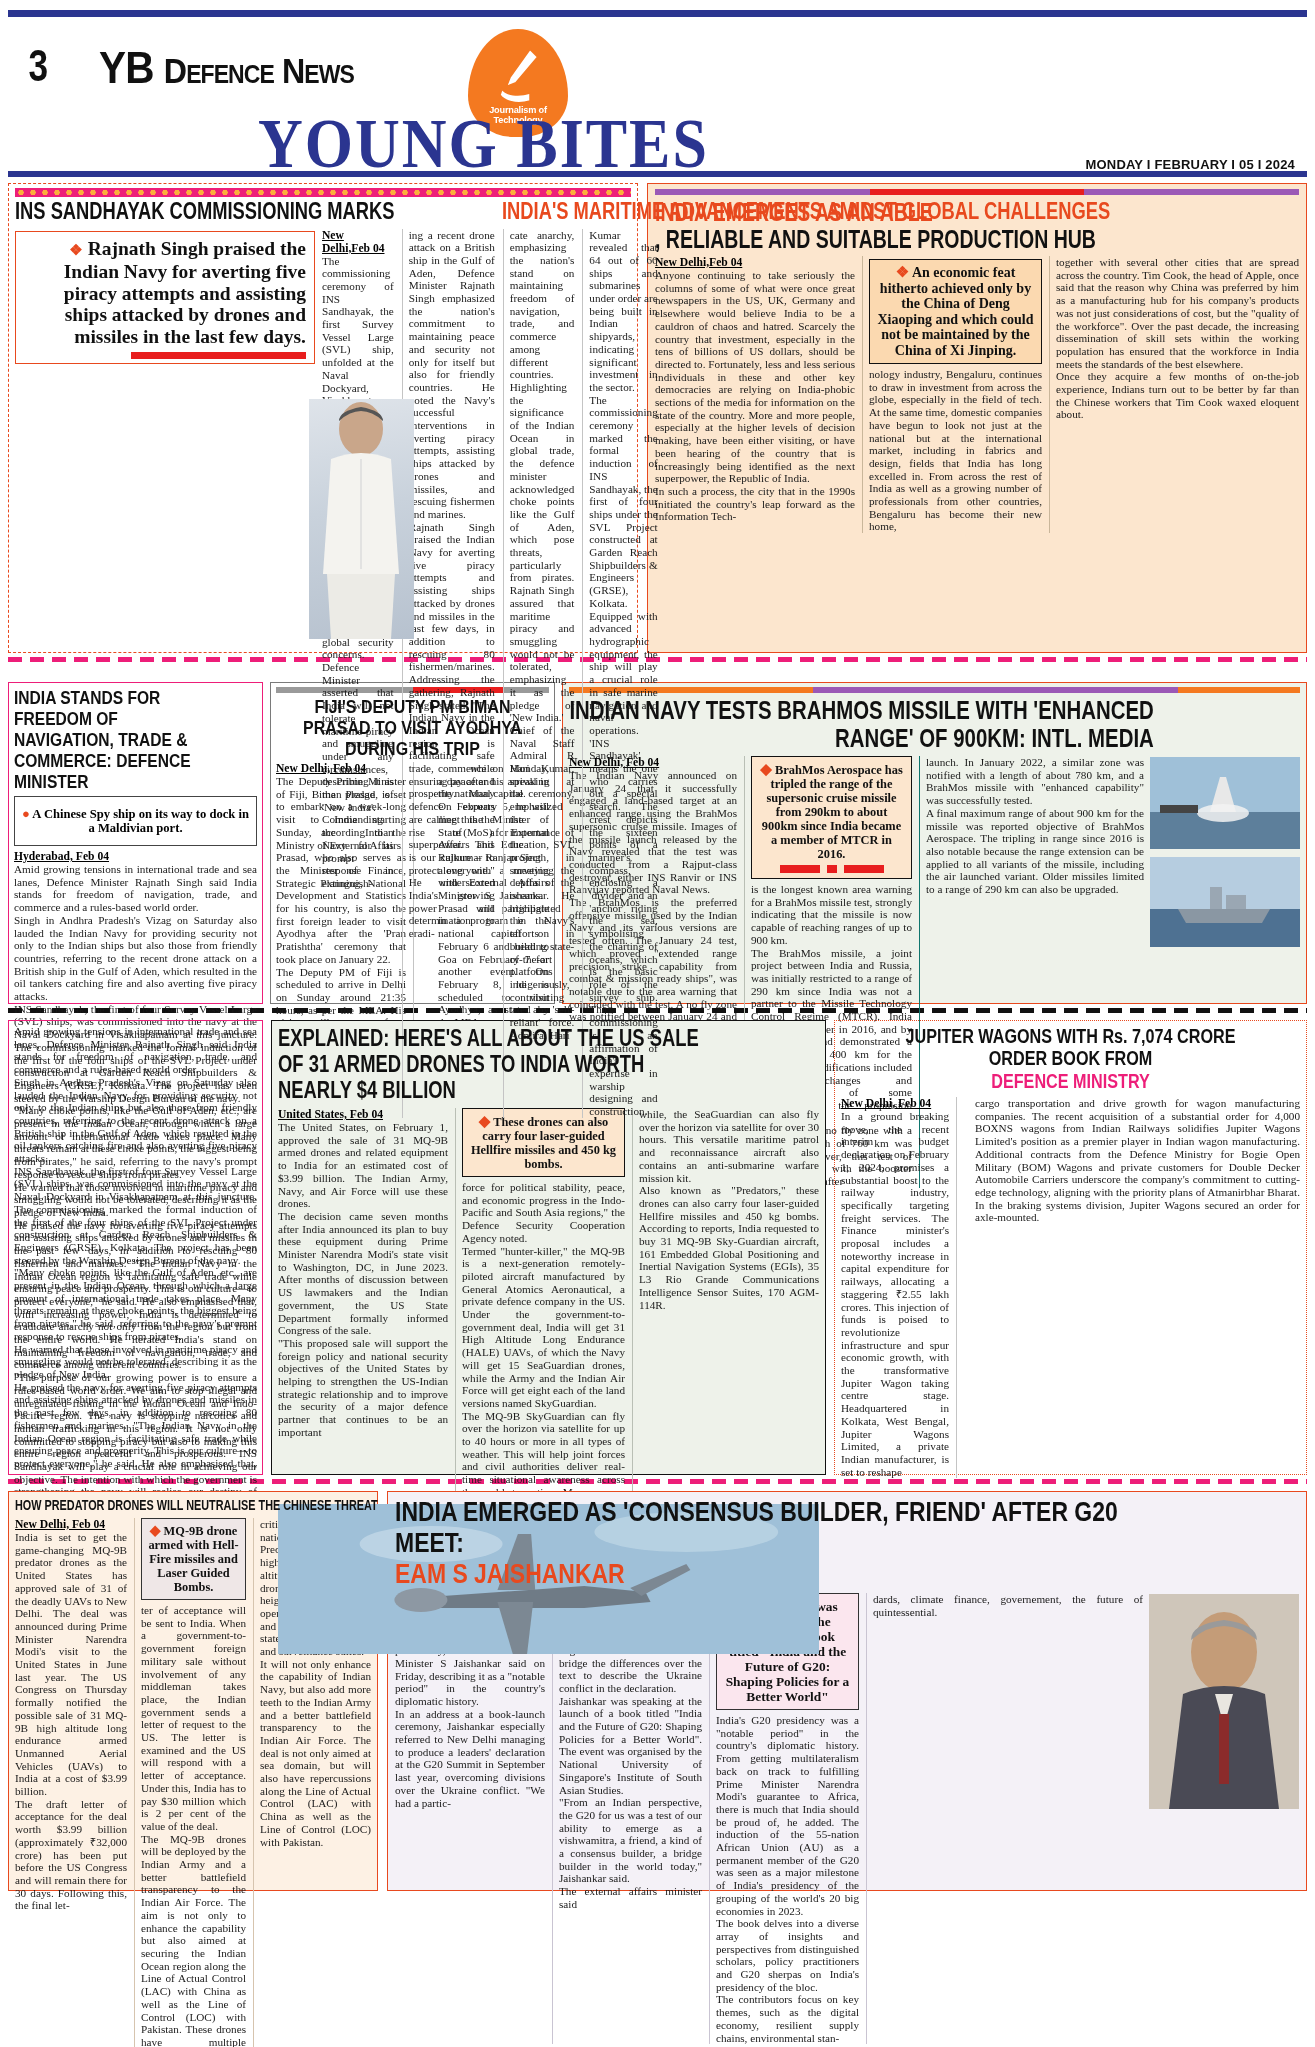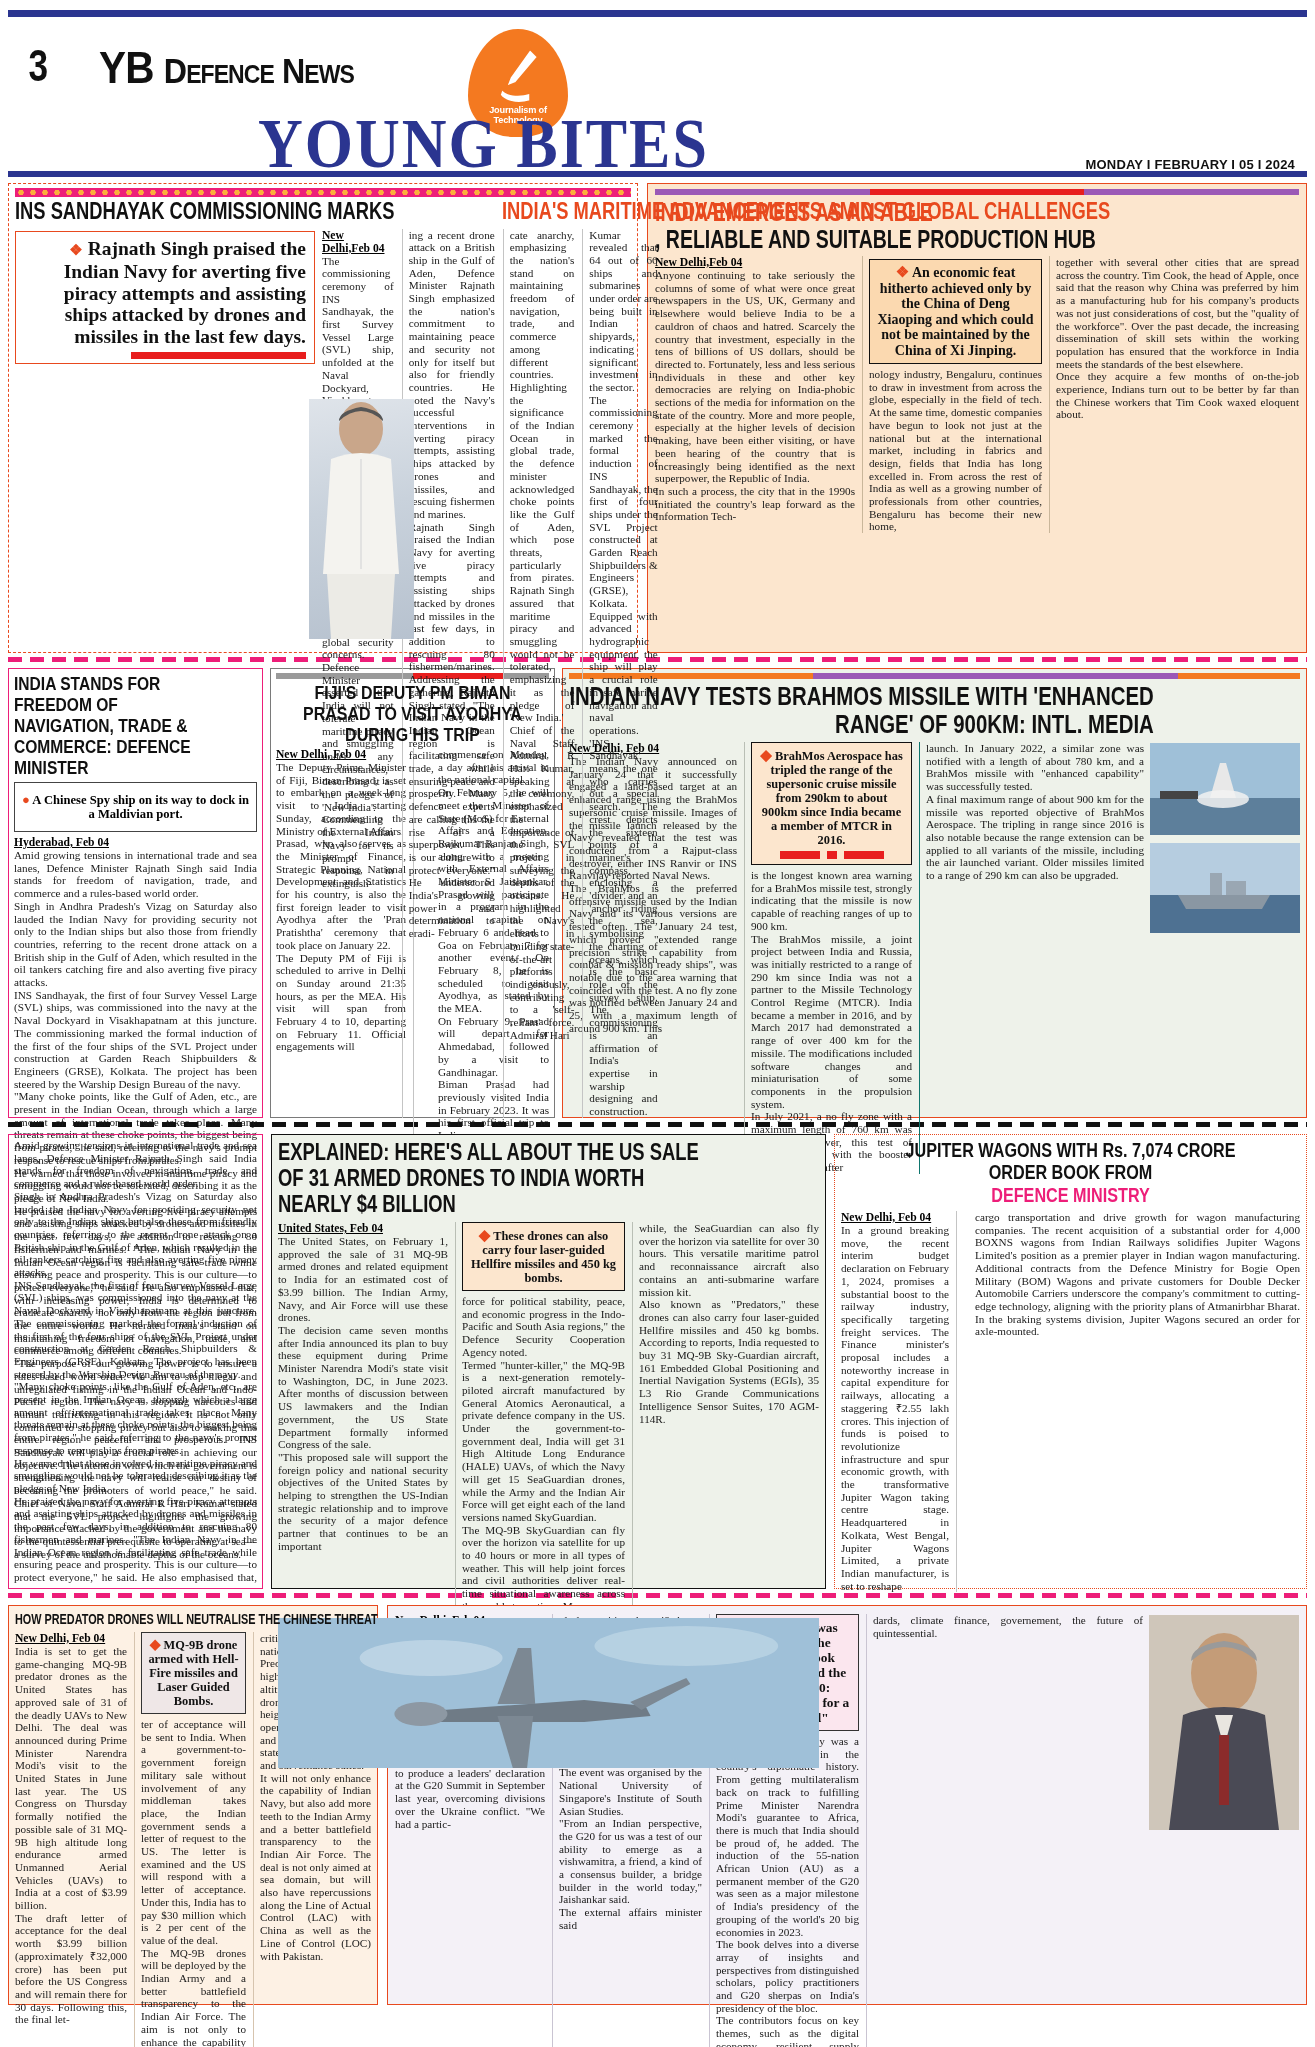--- a/index.html
+++ b/index.html
@@ -102,21 +102,21 @@
   .art2 .topbars { display:flex; height:6px; margin-bottom:4px; }
   .art2 .head { font-size:25px; line-height:27px; }
   .callout-orange {
     border:1px solid #111; background:#FBD9B0; padding:5px 7px;
     font-family:"Liberation Serif", serif; font-weight:bold;
     font-size:14px; line-height:15.5px; text-align:center; color:#111;
     margin:3px 0 4px 0;
   }
 
   
-  .row2 { display:flex; margin-top:6px; height:450px;border-radius:16px; }
+  .row2 { display:flex; margin-top:20px; height:322px;border-radius:16px; }
   .art3 { width:255px; border:1.4px solid #ED1E79; padding:4px 5px; }
   .art3 .head { font-size:19px; line-height:21px; }
   .callout-white {
     border:1px solid #444; background:#fff; padding:10px 5px;
     font-family:"Liberation Serif", serif; font-weight:bold;
     font-size:12.6px; line-height:14px; text-align:center; margin:4px 0;
   }
   .dot-red { color:#E8491E; font-size:13px; }
 
   .art4 { width:285px; margin-left:7px; border:1.2px solid #7a7a7a; padding:4px 5px; }
@@ -483,20 +483,23 @@
 The MQ-9B drones will be deployed by the Indian Army and a better battlefield transparency to the Indian Air Force. The aim is not only to enhance the capability but also aimed at securing the Indian Ocean region along the Line of Actual Control (LAC) with China as well as the Line of Control (LOC) with Pakistan. These drones have multiple capabilities. They will give you a clear battlefield transparency.</div>
         </div>
         <div style="flex:1; border-left:1px solid #d6c4ae; padding-left:6px;">
           <div class="body" style="white-space:pre-line;">critical to Indian national security. The Predator MQ-9B is a high capable, high altitude endurance drone. It can touch a height of 50,000 feet, operate at 27,000 feet and is equipped with state-of-the-art missiles and surveillance suites.
 It will not only enhance the capability of Indian Navy, but also add more teeth to the Indian Army and a better battlefield transparency to the Indian Air Force. The deal is not only aimed at sea domain, but will also have repercussions along the Line of Actual Control (LAC) with China as well as the Line of Control (LOC) with Pakistan.</div>
         </div>
       </div>
     </div>
 
     <div class="art10">
+      <div class="head hl-wrap">
+        <span class="hl-black" style="white-space:normal; transform:scaleX(0.82);">INDIA EMERGED AS 'CONSENSUS BUILDER, FRIEND' AFTER G20 MEET:</span><span class="hl-black hl-red" style="transform:scaleX(0.82);">EAM S JAISHANKAR</span>
+      </div>
 
       <div class="photo man float-r" style="width:150px; height:215px; margin-top:5px;">
         <svg viewBox="0 0 150 215" width="150" height="215">
           <rect width="150" height="215" fill="#cfc6ba"></rect>
           <ellipse cx="75" cy="58" rx="33" ry="40" fill="#c49c78"></ellipse>
           <path d="M42 46 Q75 18 108 46 Q108 30 75 26 Q42 30 42 46Z" fill="#9a9a9a"></path>
           <path d="M34 100 Q75 84 116 100 L130 215 L20 215 Z" fill="#4a4a55"></path>
           <path d="M66 100 L75 132 L84 100 Z" fill="#e9e6e0"></path>
           <rect x="70" y="120" width="10" height="70" fill="#8b2b2b"></rect>
         </svg>

